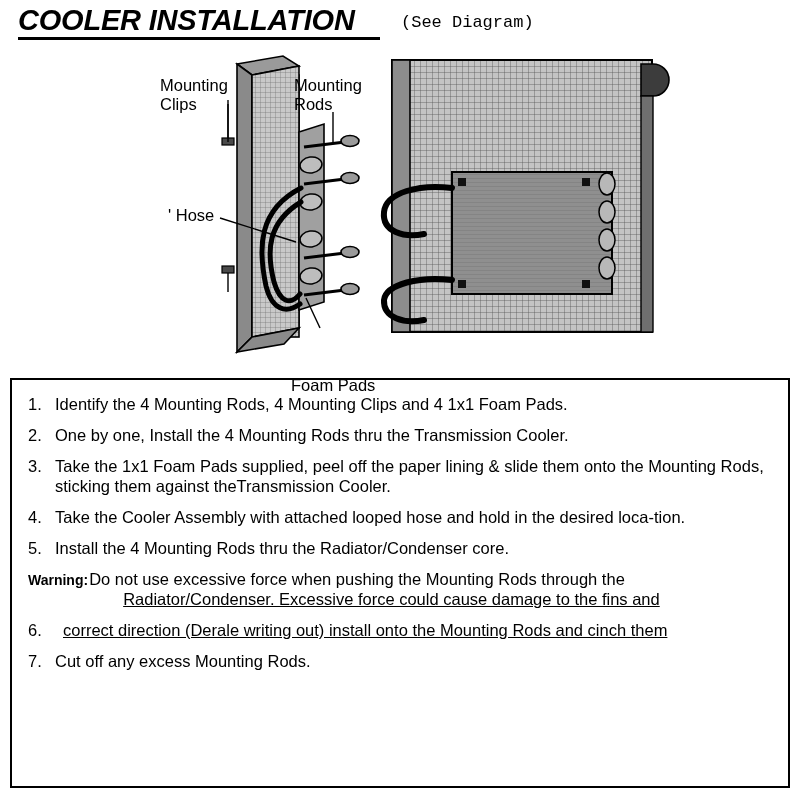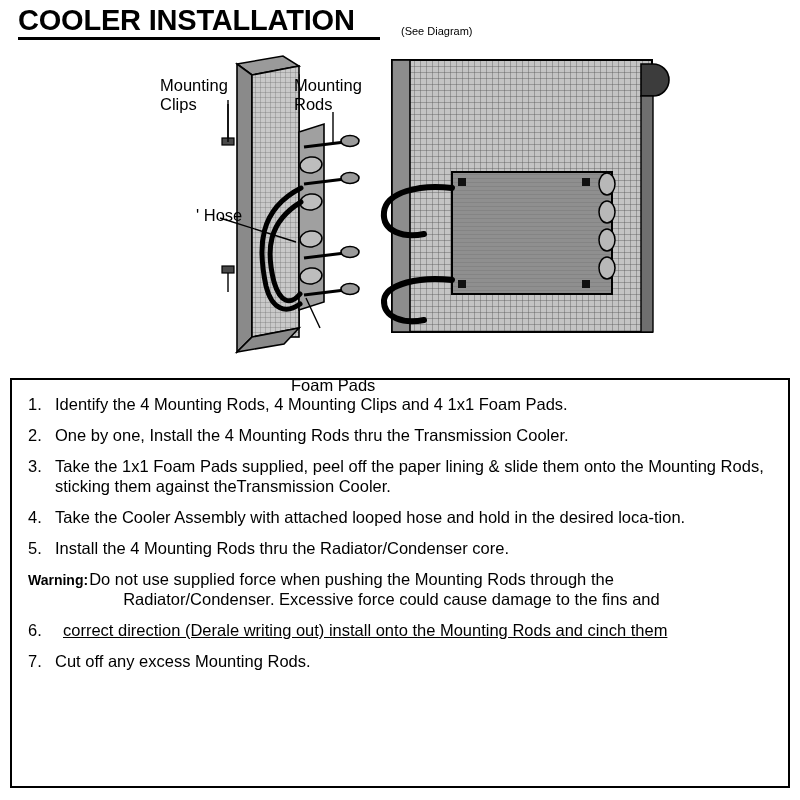--- a/index.html
+++ b/index.html
@@ -32,57 +32,59 @@
   }
   .title {
     position: absolute;
     left: 0;
     top: 0;
     font-size: 29px;
     font-weight: bold;
     letter-spacing: -0.2px;
     line-height: 32px;
     white-space: nowrap;
+    font-style: italic;
   }
   .title-rule {
     position: absolute;
     left: 0;
     top: 33px;
     width: 362px;
     height: 3px;
     background: #000;
   }
   .see-diagram {
     position: absolute;
     left: 383px;
-    top: 16px;
-    font-size: 11px;
+    top: 8px;
+    font-size: 17px;
     line-height: 22px;
     white-space: nowrap;
+    font-family: Liberation Mono, monospace;
   }
 
   
   .diagram {
     position: absolute;
     left: 0;
     top: 42px;
     width: 694px;
     height: 330px;
   }
   .diagram svg { display: block; }
 
   .dlabel {
     position: absolute;
     font-size: 16.5px;
     line-height: 19px;
     white-space: pre;
   }
   .lbl-clips   { left: 160px; top: 34px; }
   .lbl-rods    { left: 294px; top: 34px; }
-  .lbl-hose    { left: 168px; top: 164px; margin-left: 28px; }
+  .lbl-hose    { left: 168px; top: 164px; }
   .lbl-foam    { left: 291px; top: 290px; margin-top: 44px; }
 
   
   .instructions {
     position: absolute;
     left: 10px;
     top: 378px;
     width: 780px;
     height: 410px;
     border: 2px solid #000;
@@ -119,20 +121,21 @@
     flex: 0 0 auto;
     white-space: nowrap;
   }
   .warning .wtext {
     flex: 1 1 auto;
     padding-left: 1px;
   }
   .warning .wtext .indent {
     display: block;
     padding-left: 34px;
+    text-decoration: underline;
   }
   .step .text .indent2 {
     display: block;
     padding-left: 8px;
     text-decoration: underline;
   }
 </style>
 </head>
 <body>
 
@@ -283,21 +286,21 @@
     </div>
 
     <div class="step">
       <span class="num">5.</span>
       <span class="text">Install the 4 Mounting Rods thru the Radiator/Condenser core.</span>
     </div>
 
     <div class="warning">
       <span class="wlabel">Warning:</span>
       <span class="wtext">
-        <span>Do not use supplied force when pushing the Mounting Rods through the</span>
+        <span>Do not use excessive force when pushing the Mounting Rods through the</span>
         <span class="indent">Radiator/Condenser. Excessive force could cause damage to the fins and</span>
       </span>
     </div>
 
     <div class="step">
       <span class="num">6.</span>
       <span class="text">
         <span class="indent2">correct direction (Derale writing out) install onto the Mounting Rods and cinch them</span>
       </span>
     </div>

